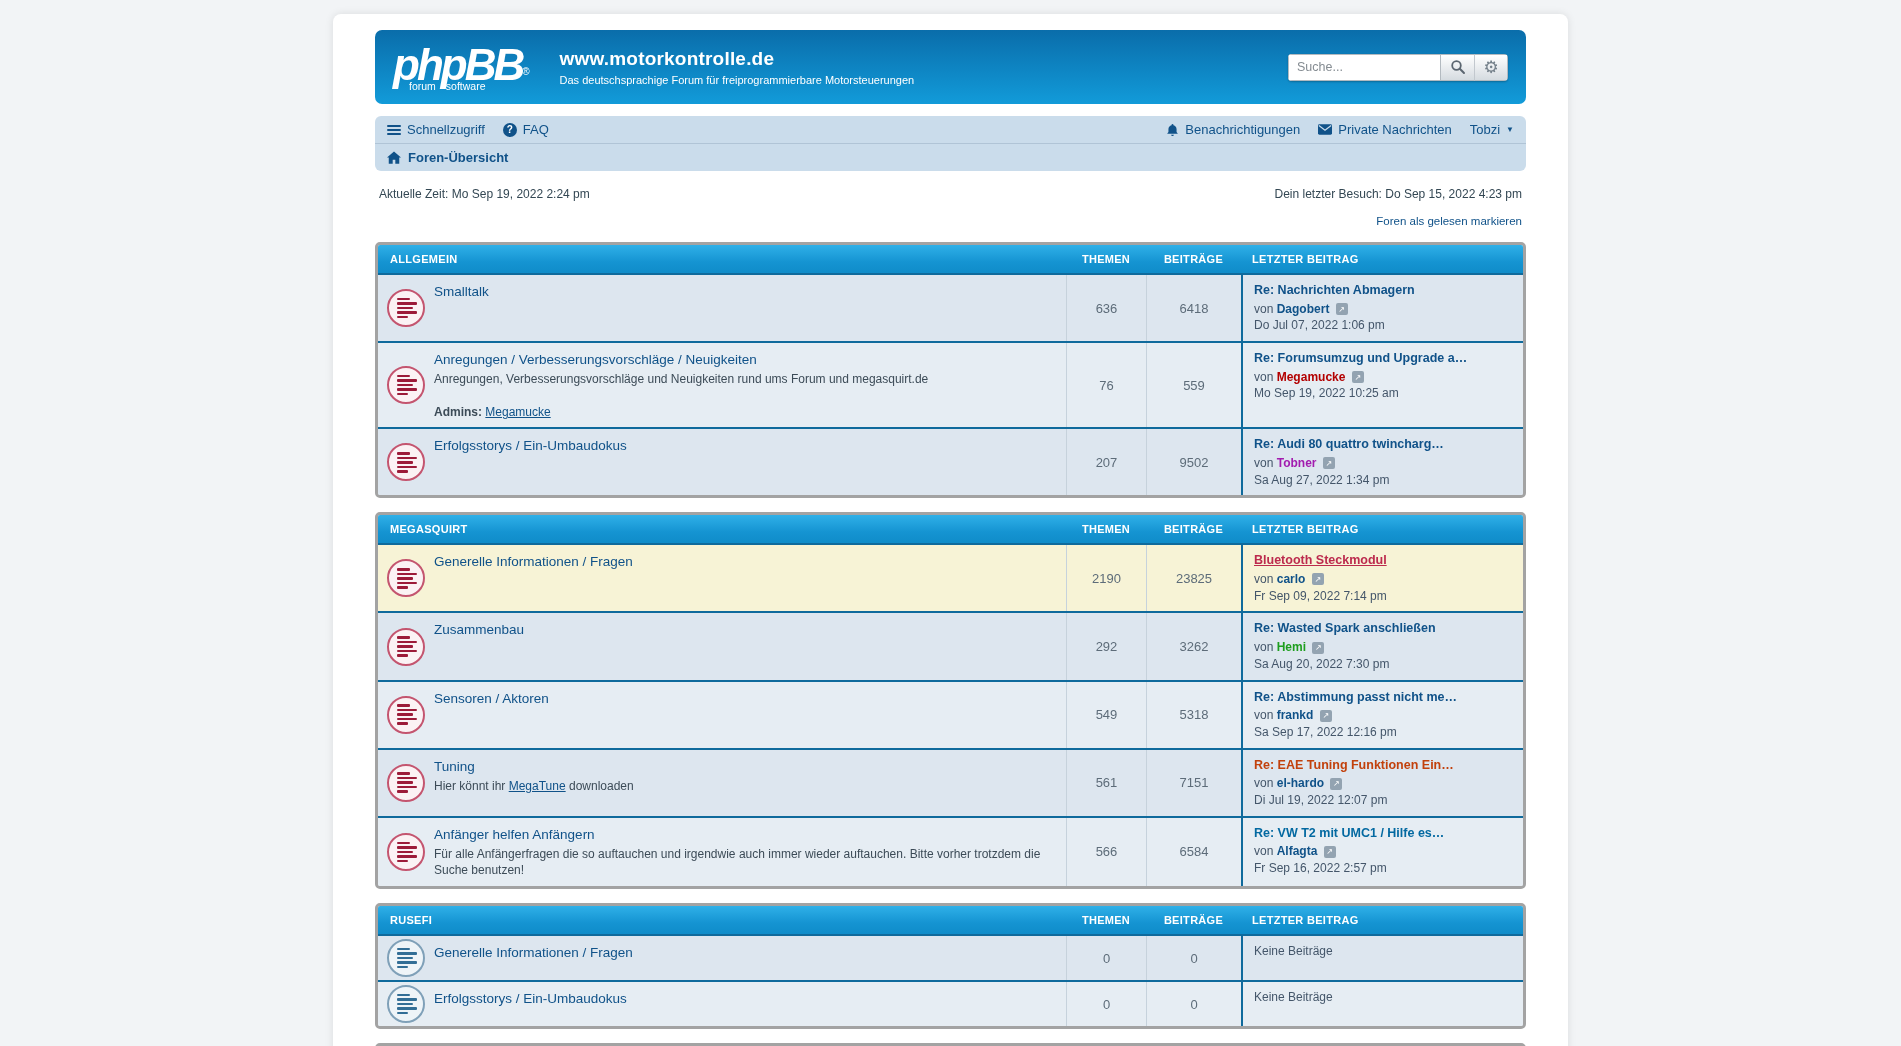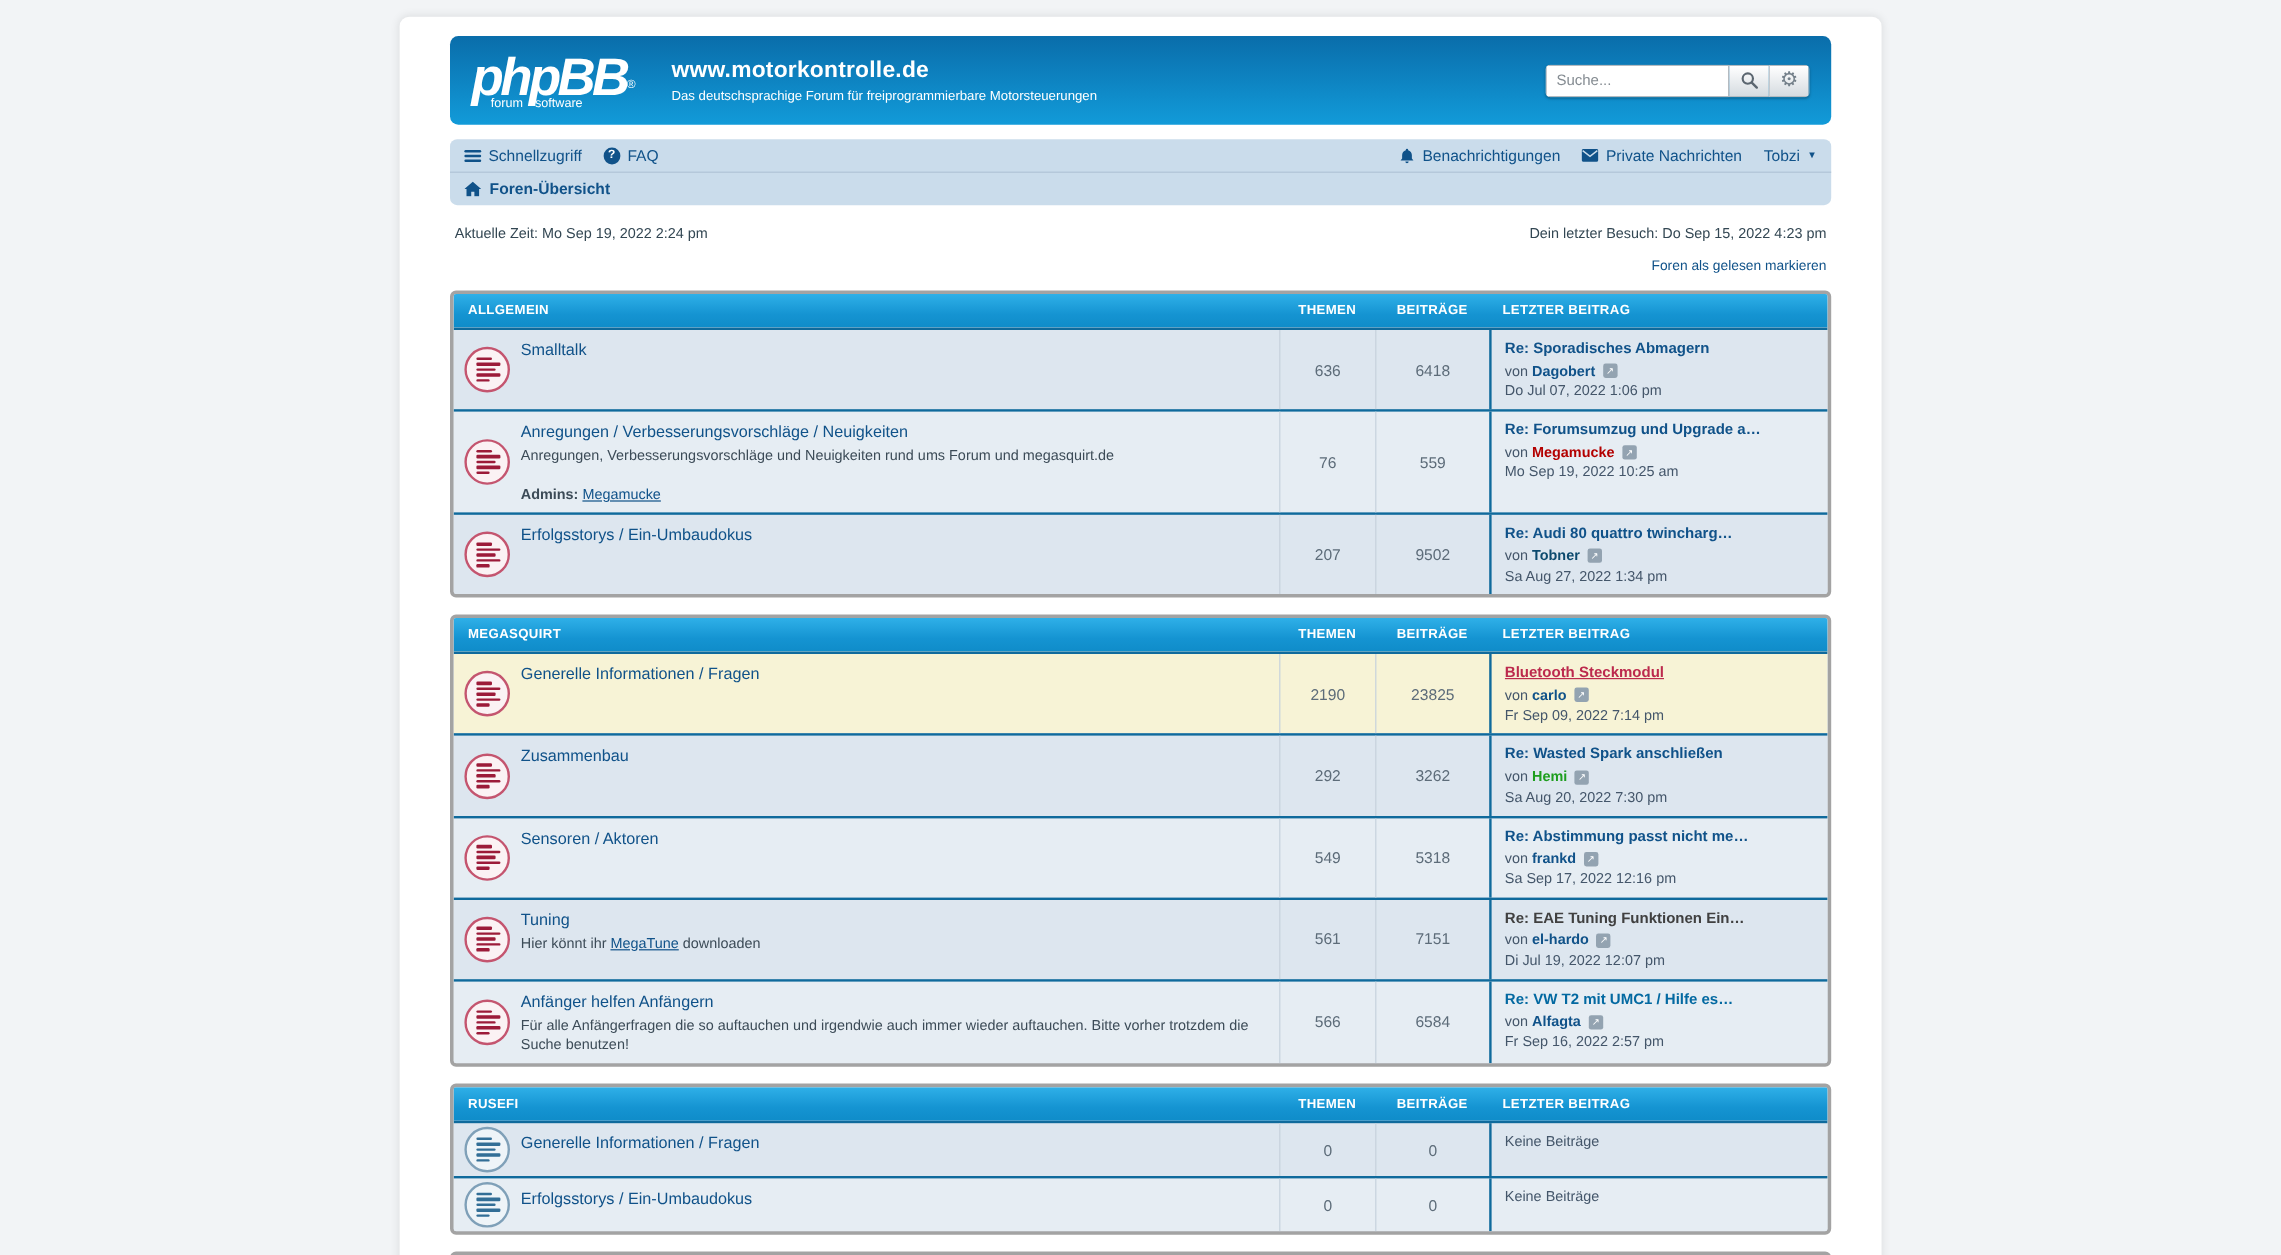--- a/index.html
+++ b/index.html
@@ -183,21 +183,21 @@
             <i></i>
             <i></i>
           </span>
         </div>
       <div class="cell-main">
         <a class="f-title">Smalltalk</a>
       </div>
       <div class="cell-num">636</div>
       <div class="cell-num posts">6418</div>
       <div class="cell-last">
-        <a class="lp-title" style="color: rgb(16, 82, 137);">Re: Sporadisches Abmagern</a>
+        <a class="lp-title" style="color: rgb(16, 82, 137);">Re: Nachrichten Abmagern</a>
         <div class="lp-line"><span>von</span> <a class="lp-user" style="color: rgb(16, 82, 137);">Dagobert</a> <span class="goto-icon">↗</span></div>
         <div class="lp-date">Do Jul 07, 2022 1:06 pm</div>
       </div>
     </div>
 
     <div class="row alt-b">
       <div class="cell-icon">
           <span class="ficon unread">
             <i></i>
             <i></i>
@@ -230,21 +230,21 @@
             <i></i>
           </span>
         </div>
       <div class="cell-main">
         <a class="f-title">Erfolgsstorys / Ein-Umbaudokus</a>
       </div>
       <div class="cell-num">207</div>
       <div class="cell-num posts">9502</div>
       <div class="cell-last">
         <a class="lp-title" style="color: rgb(16, 82, 137);">Re: Audi 80 quattro twincharg…</a>
-        <div class="lp-line"><span>von</span> <a class="lp-user" style="color: #0c4a6e;">Tobner</a> <span class="goto-icon">↗</span></div>
+        <div class="lp-line"><span>von</span> <a class="lp-user" style="color: #a21caf;">Tobner</a> <span class="goto-icon">↗</span></div>
         <div class="lp-date">Sa Aug 27, 2022 1:34 pm</div>
       </div>
     </div>
   </div>
 
   <div class="section">
     <div class="cap">
       <span class="cap-name">MEGASQUIRT</span>
       <span class="cap-t">THEMEN</span>
       <span class="cap-p">BEITRÄGE</span>
@@ -327,21 +327,21 @@
             <i></i>
           </span>
         </div>
       <div class="cell-main">
         <a class="f-title">Tuning</a>
         <div class="f-desc"><span>Hier könnt ihr </span><a>MegaTune</a><span> downloaden</span></div>
       </div>
       <div class="cell-num">561</div>
       <div class="cell-num posts">7151</div>
       <div class="cell-last">
-        <a class="lp-title" style="color: #404040;">Re: EAE Tuning Funktionen Ein…</a>
+        <a class="lp-title" style="color: #c2410c;">Re: EAE Tuning Funktionen Ein…</a>
         <div class="lp-line"><span>von</span> <a class="lp-user" style="color: rgb(16, 82, 137);">el-hardo</a> <span class="goto-icon">↗</span></div>
         <div class="lp-date">Di Jul 19, 2022 12:07 pm</div>
       </div>
     </div>
 
     <div class="row alt-b">
       <div class="cell-icon">
           <span class="ficon unread">
             <i></i>
             <i></i>

